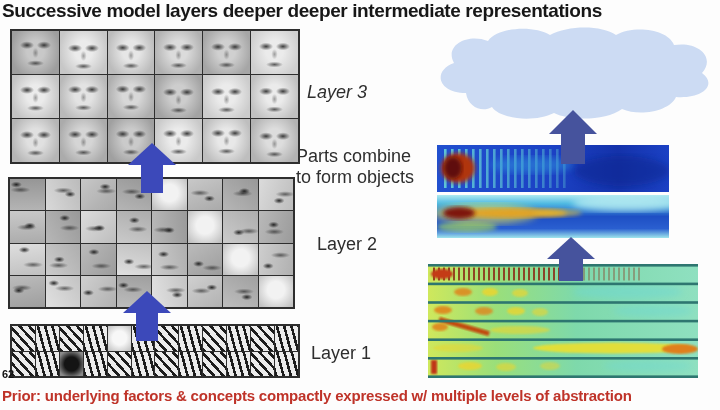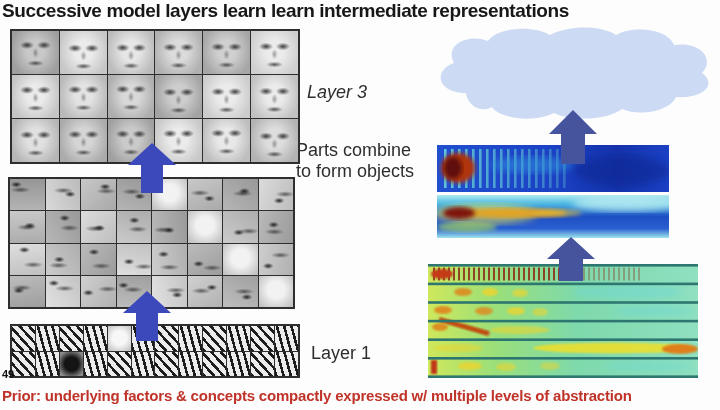--- a/index.html
+++ b/index.html
@@ -29,21 +29,21 @@
   .cloud{left:430px;top:27px;width:288px;height:94px;z-index:2;}
   .cloud-text{left:430px;top:42px;width:288px;text-align:center;font-size:16px;font-weight:700;
               color:#20376b;line-height:1.35;white-space:pre-line;z-index:3;}
   .heat{z-index:1;}
 </style>
 </head>
 <body>
 
 <div class="slide">
 
-  <div class="abs title">Successive model layers learn learn intermediate representations</div>
+  <div class="abs title">Successive model layers deeper deeper intermediate representations</div>
 
   <div class="grid-box" style="left: 10px; top: 29px; width: 286px; height: 131px; grid-template-columns: repeat(6, 1fr); grid-template-rows: repeat(3, 1fr);">
       <div class="cell" style="background: radial-gradient(20% 12% at 32% 33%, rgba(30, 30, 30, 0.85), rgba(30, 30, 30, 0) 75%), radial-gradient(20% 12% at 68% 33%, rgba(30, 30, 30, 0.85), rgba(30, 30, 30, 0) 75%), radial-gradient(9% 16% at 50% 51%, rgba(60, 60, 60, 0.45), rgba(60, 60, 60, 0) 75%), radial-gradient(24% 9% at 50% 75%, rgba(40, 40, 40, 0.75), rgba(40, 40, 40, 0) 75%), radial-gradient(62% 78% at 50% 46%, rgb(200, 200, 200) 30%, rgb(158, 158, 158) 85%);"></div>
       <div class="cell" style="background: radial-gradient(20% 12% at 32% 40%, rgba(30, 30, 30, 0.85), rgba(30, 30, 30, 0) 75%), radial-gradient(20% 12% at 68% 40%, rgba(30, 30, 30, 0.85), rgba(30, 30, 30, 0) 75%), radial-gradient(9% 16% at 50% 58%, rgba(60, 60, 60, 0.45), rgba(60, 60, 60, 0) 75%), radial-gradient(24% 9% at 50% 82%, rgba(40, 40, 40, 0.75), rgba(40, 40, 40, 0) 75%), radial-gradient(62% 78% at 50% 46%, rgb(235, 235, 235) 30%, rgb(199, 199, 199) 85%);"></div>
       <div class="cell" style="background: radial-gradient(20% 12% at 32% 39%, rgba(30, 30, 30, 0.85), rgba(30, 30, 30, 0) 75%), radial-gradient(20% 12% at 68% 39%, rgba(30, 30, 30, 0.85), rgba(30, 30, 30, 0) 75%), radial-gradient(9% 16% at 50% 57%, rgba(60, 60, 60, 0.45), rgba(60, 60, 60, 0) 75%), radial-gradient(24% 9% at 50% 81%, rgba(40, 40, 40, 0.75), rgba(40, 40, 40, 0) 75%), radial-gradient(62% 78% at 50% 46%, rgb(230, 230, 230) 30%, rgb(188, 188, 188) 85%);"></div>
       <div class="cell" style="background: radial-gradient(20% 12% at 32% 38%, rgba(30, 30, 30, 0.85), rgba(30, 30, 30, 0) 75%), radial-gradient(20% 12% at 68% 38%, rgba(30, 30, 30, 0.85), rgba(30, 30, 30, 0) 75%), radial-gradient(9% 16% at 50% 56%, rgba(60, 60, 60, 0.45), rgba(60, 60, 60, 0) 75%), radial-gradient(24% 9% at 50% 80%, rgba(40, 40, 40, 0.75), rgba(40, 40, 40, 0) 75%), radial-gradient(62% 78% at 50% 46%, rgb(219, 219, 219) 30%, rgb(177, 177, 177) 85%);"></div>
       <div class="cell" style="background: radial-gradient(20% 12% at 32% 37%, rgba(30, 30, 30, 0.85), rgba(30, 30, 30, 0) 75%), radial-gradient(20% 12% at 68% 37%, rgba(30, 30, 30, 0.85), rgba(30, 30, 30, 0) 75%), radial-gradient(9% 16% at 50% 55%, rgba(60, 60, 60, 0.45), rgba(60, 60, 60, 0) 75%), radial-gradient(24% 9% at 50% 79%, rgba(40, 40, 40, 0.75), rgba(40, 40, 40, 0) 75%), radial-gradient(62% 78% at 50% 46%, rgb(208, 208, 208) 30%, rgb(166, 166, 166) 85%);"></div>
       <div class="cell" style="background: radial-gradient(20% 12% at 32% 36%, rgba(30, 30, 30, 0.85), rgba(30, 30, 30, 0) 75%), radial-gradient(20% 12% at 68% 36%, rgba(30, 30, 30, 0.85), rgba(30, 30, 30, 0) 75%), radial-gradient(9% 16% at 50% 54%, rgba(60, 60, 60, 0.45), rgba(60, 60, 60, 0) 75%), radial-gradient(24% 9% at 50% 78%, rgba(40, 40, 40, 0.75), rgba(40, 40, 40, 0) 75%), radial-gradient(62% 78% at 50% 46%, rgb(235, 235, 235) 30%, rgb(207, 207, 207) 85%);"></div>
       <div class="cell" style="background: radial-gradient(20% 12% at 32% 35%, rgba(30, 30, 30, 0.85), rgba(30, 30, 30, 0) 75%), radial-gradient(20% 12% at 68% 35%, rgba(30, 30, 30, 0.85), rgba(30, 30, 30, 0) 75%), radial-gradient(9% 16% at 50% 53%, rgba(60, 60, 60, 0.45), rgba(60, 60, 60, 0) 75%), radial-gradient(24% 9% at 50% 77%, rgba(40, 40, 40, 0.75), rgba(40, 40, 40, 0) 75%), radial-gradient(62% 78% at 50% 46%, rgb(235, 235, 235) 30%, rgb(196, 196, 196) 85%);"></div>
       <div class="cell" style="background: radial-gradient(20% 12% at 32% 34%, rgba(30, 30, 30, 0.85), rgba(30, 30, 30, 0) 75%), radial-gradient(20% 12% at 68% 34%, rgba(30, 30, 30, 0.85), rgba(30, 30, 30, 0) 75%), radial-gradient(9% 16% at 50% 52%, rgba(60, 60, 60, 0.45), rgba(60, 60, 60, 0) 75%), radial-gradient(24% 9% at 50% 76%, rgba(40, 40, 40, 0.75), rgba(40, 40, 40, 0) 75%), radial-gradient(62% 78% at 50% 46%, rgb(227, 227, 227) 30%, rgb(185, 185, 185) 85%);"></div>
@@ -113,22 +113,23 @@
       <div class="cell" style="background: repeating-linear-gradient(75deg, rgb(28, 28, 28) 0px, rgb(28, 28, 28) 2.6px, rgb(236, 236, 236) 2.6px, rgb(236, 236, 236) 7px);"></div>
       <div class="cell" style="background: repeating-linear-gradient(48deg, rgb(28, 28, 28) 0px, rgb(28, 28, 28) 2.6px, rgb(236, 236, 236) 2.6px, rgb(236, 236, 236) 7px);"></div>
       <div class="cell" style="background: repeating-linear-gradient(75deg, rgb(28, 28, 28) 0px, rgb(28, 28, 28) 2.6px, rgb(236, 236, 236) 2.6px, rgb(236, 236, 236) 7px);"></div>
       <div class="cell" style="background: repeating-linear-gradient(48deg, rgb(28, 28, 28) 0px, rgb(28, 28, 28) 2.6px, rgb(236, 236, 236) 2.6px, rgb(236, 236, 236) 7px);"></div>
       <div class="cell" style="background: repeating-linear-gradient(75deg, rgb(28, 28, 28) 0px, rgb(28, 28, 28) 2.6px, rgb(236, 236, 236) 2.6px, rgb(236, 236, 236) 7px);"></div>
       <div class="cell" style="background: repeating-linear-gradient(48deg, rgb(28, 28, 28) 0px, rgb(28, 28, 28) 2.6px, rgb(236, 236, 236) 2.6px, rgb(236, 236, 236) 7px);"></div>
       <div class="cell" style="background: repeating-linear-gradient(75deg, rgb(28, 28, 28) 0px, rgb(28, 28, 28) 2.6px, rgb(236, 236, 236) 2.6px, rgb(236, 236, 236) 7px);"></div>
     </div>
 
   <div class="abs side-label" style="left:307px;top:82px;font-style:italic;">Layer 3</div>
-  <div class="abs side-label" style="left:296px;top:140px;width:150px;">Parts combine
+  <div class="abs side-label" style="left:296px;top:146px;width:150px;">Parts combine
 to form objects</div>
+  <div class="abs side-label" style="left:317px;top:234px;">Layer 2</div>
   <div class="abs side-label" style="left:311px;top:343px;">Layer 1</div>
 
   <div class="up-arrow arrow-left" style="left:128px;top:143px;">
     <div class="arrow-head"></div>
     <div class="arrow-shaft"></div>
   </div>
   <div class="up-arrow arrow-left" style="left:123px;top:291px;">
     <div class="arrow-head"></div>
     <div class="arrow-shaft"></div>
   </div>
@@ -253,16 +254,16 @@
       <rect x="0" y="0" width="270" height="2.6"></rect>
         <rect x="0" y="18.6" width="270" height="2.6"></rect>
       <rect x="0" y="37.2" width="270" height="2.6"></rect>
         <rect x="0" y="55.8" width="270" height="2.6"></rect>
       <rect x="0" y="74.4" width="270" height="2.6"></rect>
         <rect x="0" y="93" width="270" height="2.6"></rect>
       <rect x="0" y="111.4" width="270" height="2.6"></rect>
     </g>
   </svg>
 
-  <div class="abs slide-num">49</div>
+  <div class="abs slide-num">62</div>
   <div class="abs footer">Prior: underlying factors &amp; concepts compactly expressed w/ multiple levels of abstraction</div>
 
 </div>
 
 </body></html>

